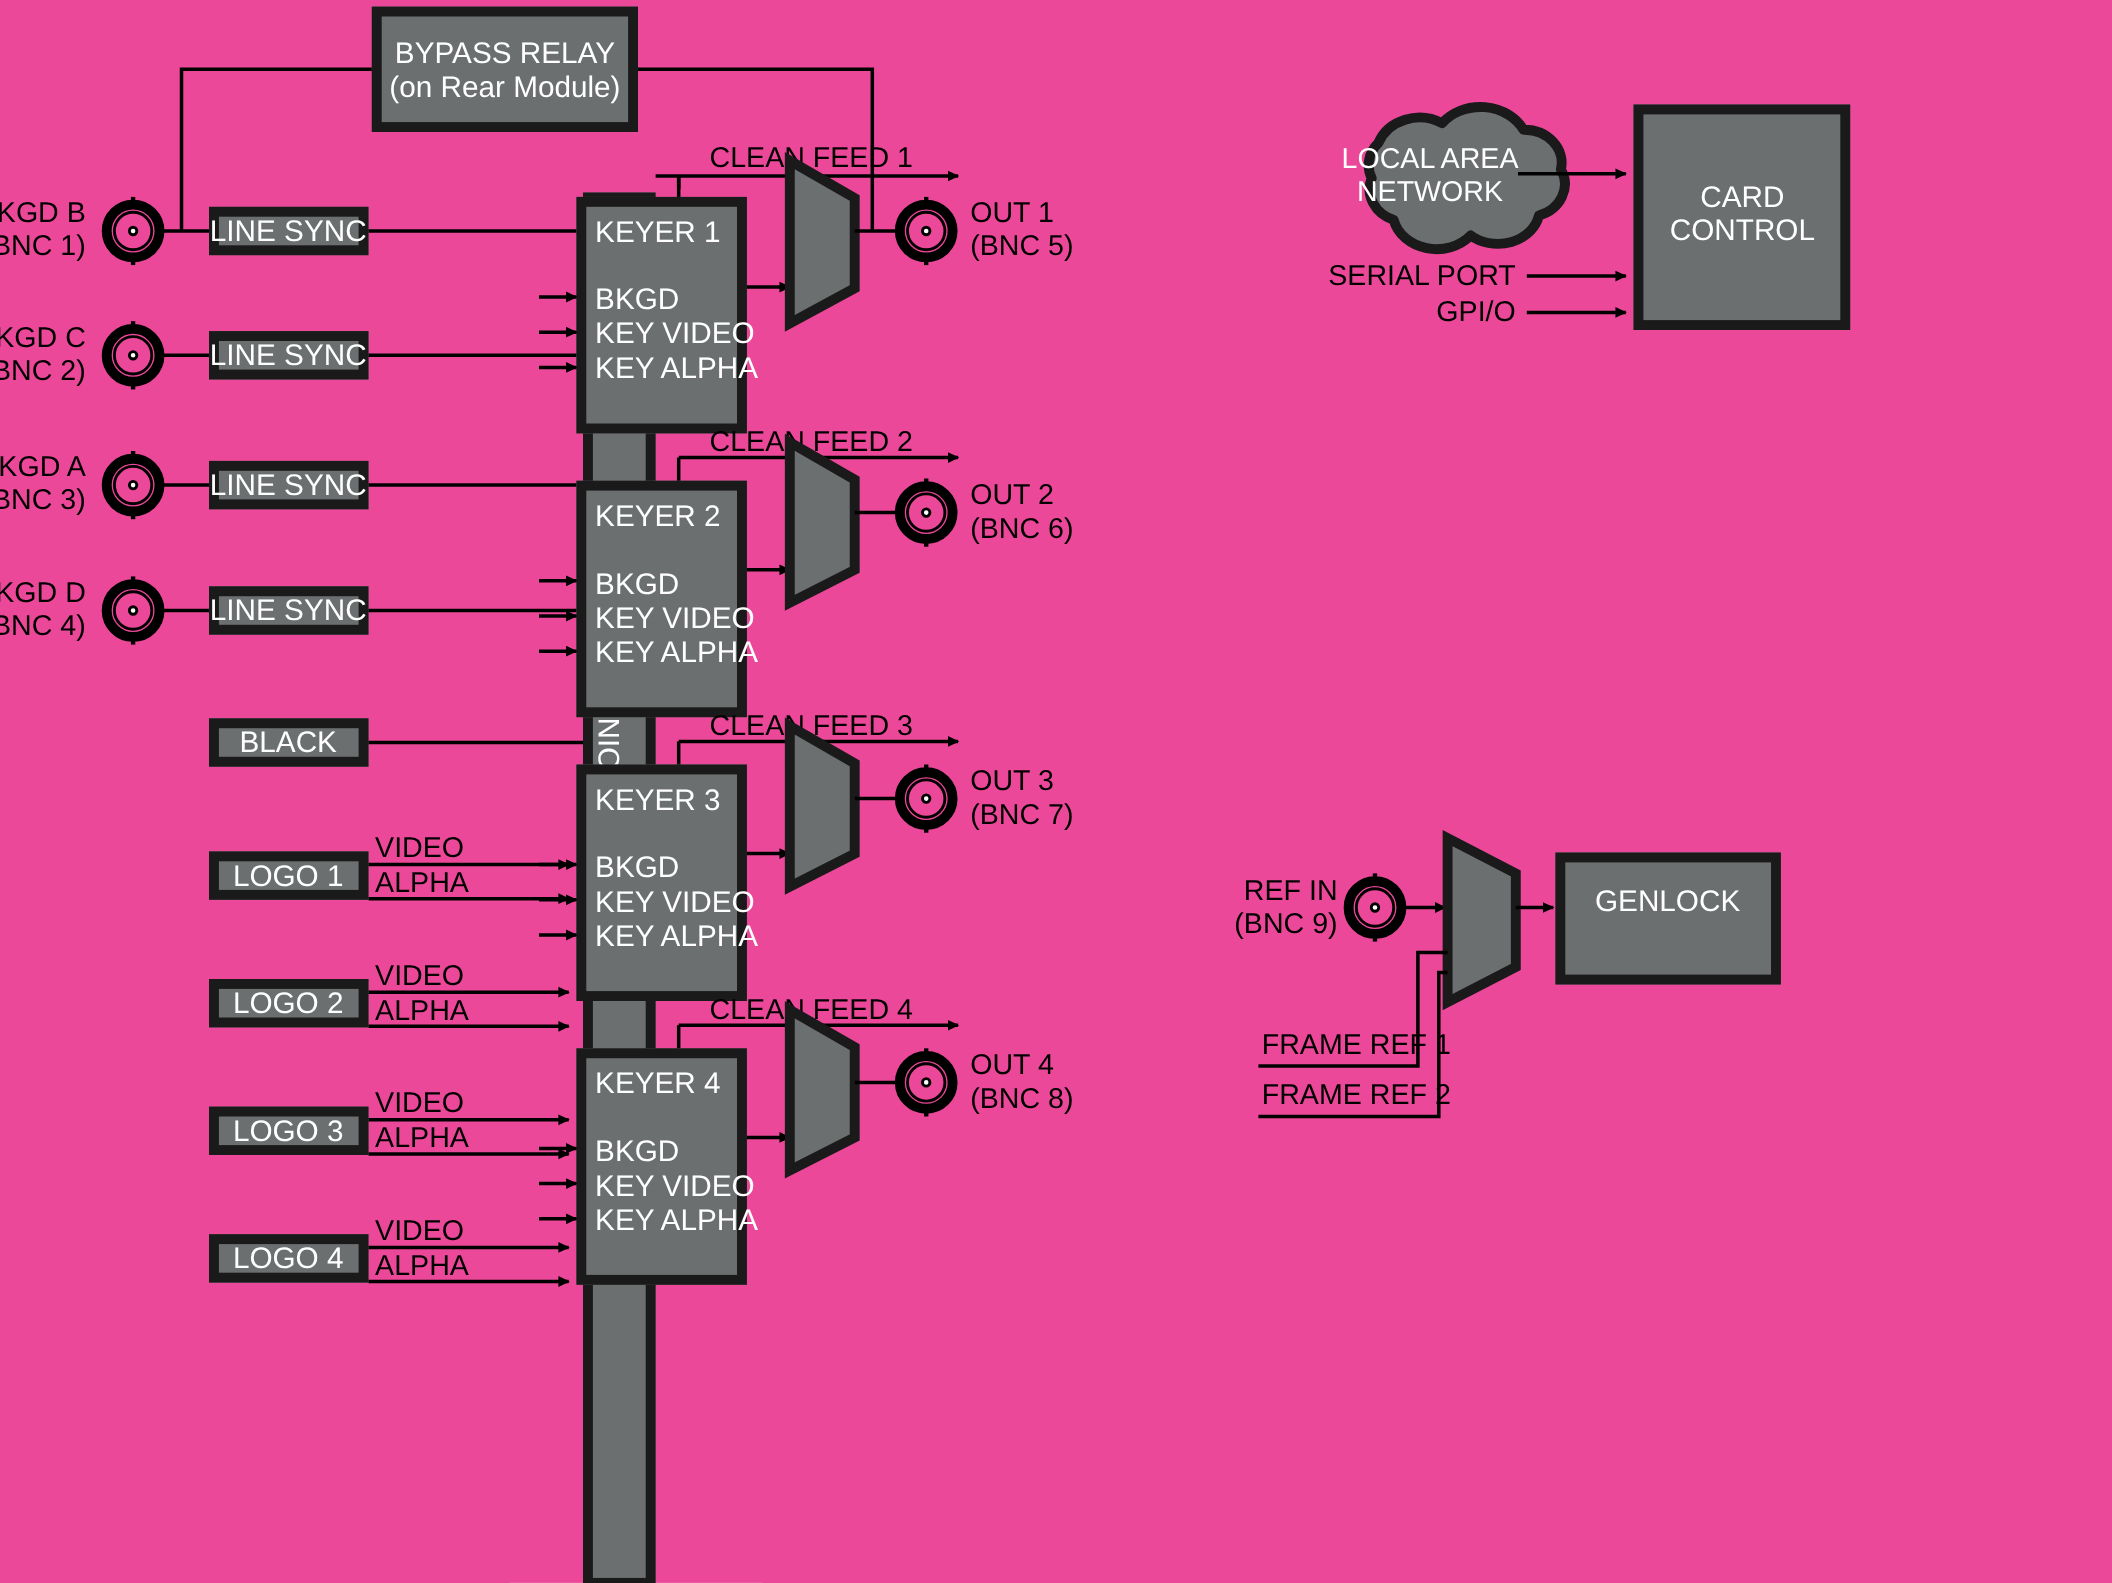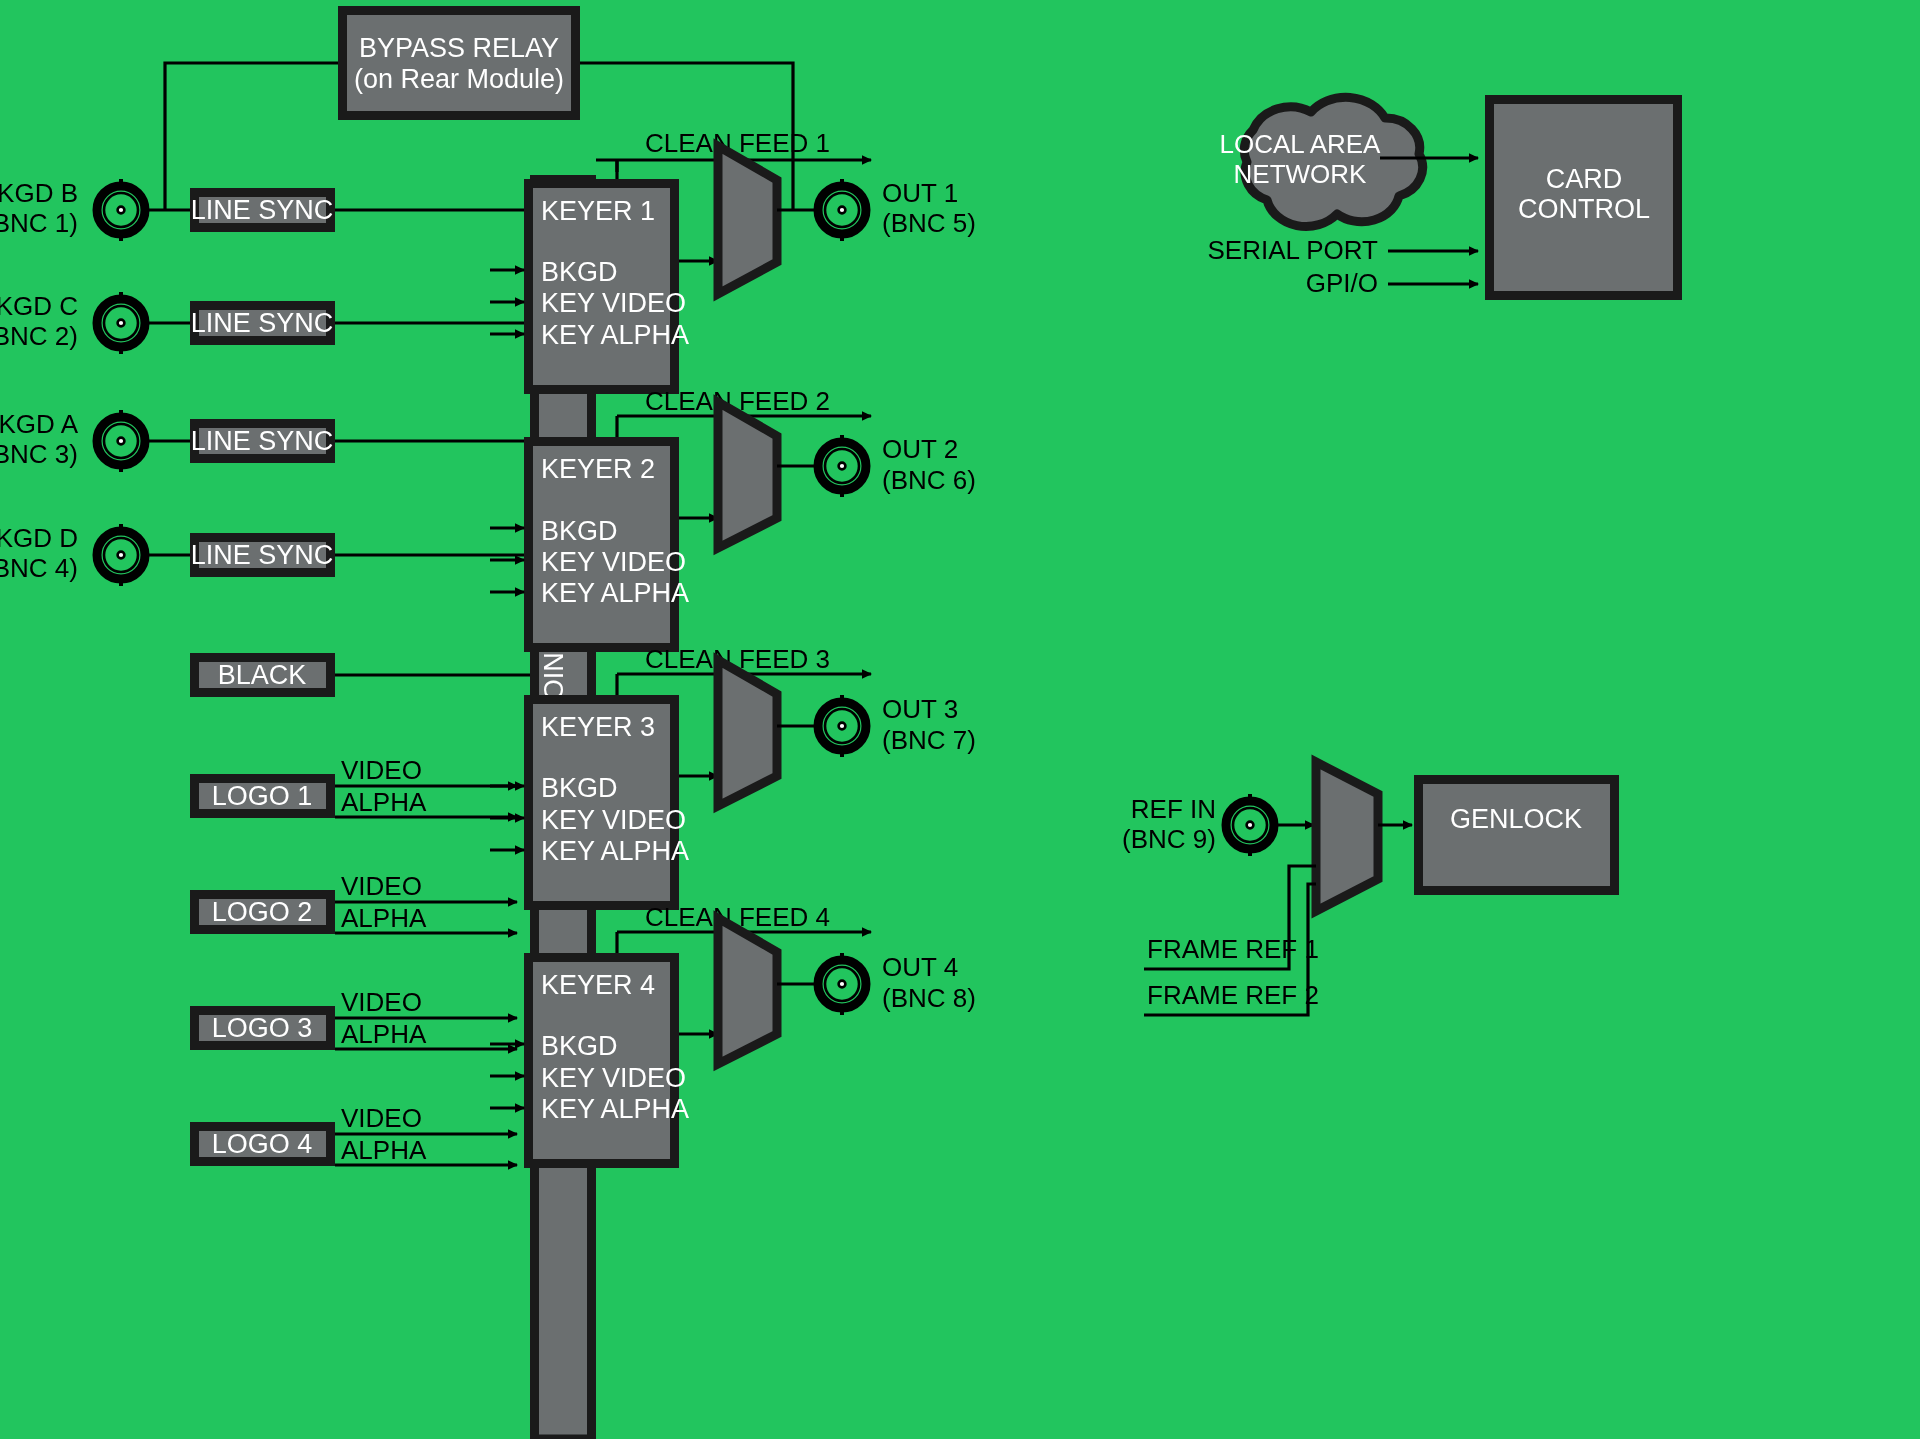--- a/index.html
+++ b/index.html
@@ -1,18 +1,18 @@
 <!DOCTYPE html>
 <html><head>
 <meta charset="utf-8">
 <title>Block Diagram</title>
 <style>
   html,body{margin:0;padding:0;background:#ffffff;}
   body{font-family:"Liberation Sans", sans-serif;}
-  #stage{position:relative;width:1920px;height:1439px;background:#22c55e;overflow:hidden;}
+  #stage{position:relative;width:1920px;height:1439px;background:#ec4899;overflow:hidden;}
   svg{display:block;}
   .blk-fill{fill:#6b6f70;}
   .blk-stroke{stroke:#1a1a1a;stroke-width:9;fill:none;}
   .wire{stroke:#000;stroke-width:3.2;fill:none;stroke-linecap:butt;}
   .bnc-outer{fill:none;stroke:#000;stroke-width:9;}
   .bnc-inner{fill:none;stroke:#000;stroke-width:2.6;}
   .bnc-dot{fill:#fff;stroke:#000;stroke-width:2.6;}
   .bnc-tick{stroke:#000;stroke-width:4;}
   text{font-family:"Liberation Sans", sans-serif;}
   .t-white{fill:#ffffff;}

